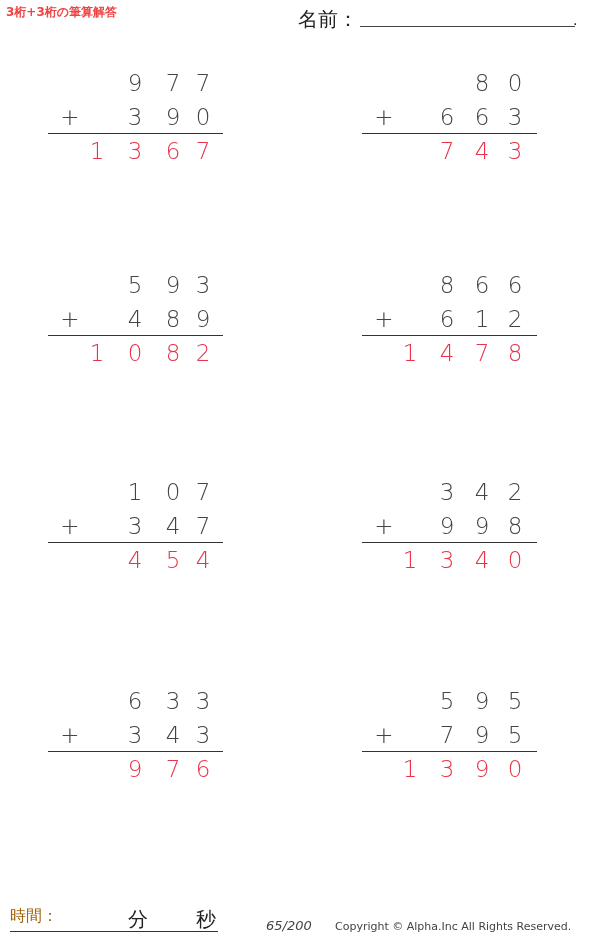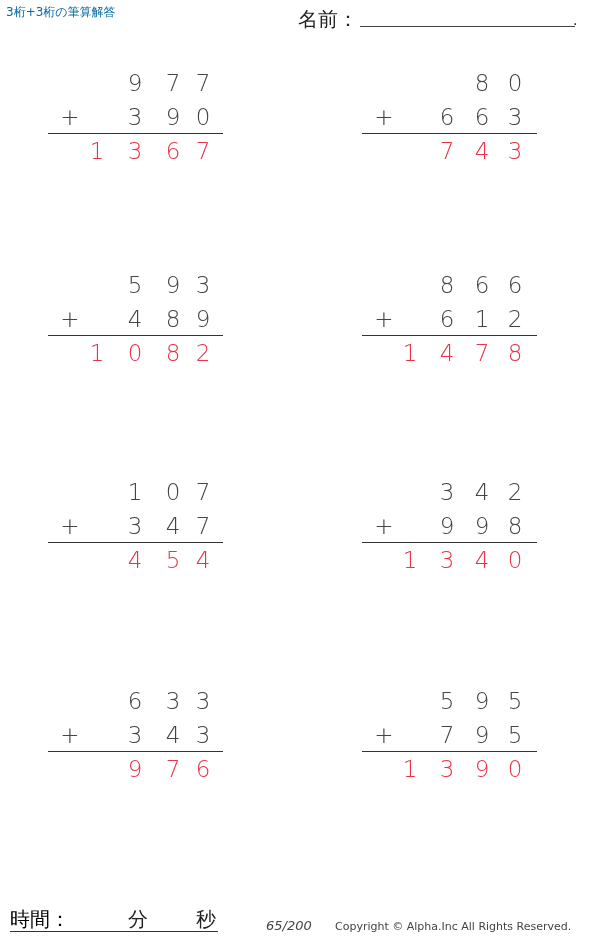--- a/index.html
+++ b/index.html
@@ -1,31 +1,31 @@
 <!DOCTYPE html>
 <html><head>
 <meta charset="utf-8">
 <style>
   html, body { margin:0; padding:0; background:#fff; }
   body { width:600px; height:938px; position:relative; overflow:hidden;
          font-family:"DejaVu Sans", sans-serif; color:#333; }
-  .title { position:absolute; left:6px; top:4px; font-size:12px; color:#0369a1; }
+  .title { position:absolute; left:6px; top:4px; font-size:12px; color:#ef4444;font-weight:bold; }
   .name-wrap { position:absolute; left:298px; top:6px; font-size:20px; color:#222;font-family:Liberation Serif, serif; }
   .name-line { position:absolute; left:360px; top:26px; width:215px; border-bottom:1px solid #444; }
   .name-dot { position:absolute; left:573px; top:12px; font-size:14px; color:#222; }
   .problem { position:absolute; width:200px; height:110px; }
   .row { position:absolute; left:0; height:30px; width:100%; font-size:23px;
          font-family:"DejaVu Sans", sans-serif; font-weight:200; }
   .digit { position:absolute; width:24px; text-align:center; top:0; }
   .r1 { top:0; color:#444; }
   .r2 { top:34px; color:#444; }
   .r3 { top:68px; color:#e8334a; }
   .plus { position:absolute; left:10px; top:0; width:24px; text-align:center; color:#444; }
   .rule { position:absolute; left:0; top:63px; width:175px; border-top:1.5px solid #333; }
-  .footer-time { position:absolute; left:10px; top:906px; font-size:20px; color:#000000; }
+  .footer-time { position:absolute; left:10px; top:906px; font-size:16px; color:#a16207; }
   .time-line { position:absolute; left:10px; top:931px; width:208px; border-bottom:1px solid #333; }
   .min { position:absolute; left:128px; top:906px; font-size:20px; color:#222; }
   .sec { position:absolute; left:196px; top:906px; font-size:20px; color:#222; }
   .page { position:absolute; left:266px; top:918px; font-size:13px; color:#444;font-style:italic; }
   .copy { position:absolute; left:335px; top:920px; font-size:11px; color:#444; }
 </style>
 </head>
 <body>
 
 <div class="title">3桁+3桁の筆算解答</div>

